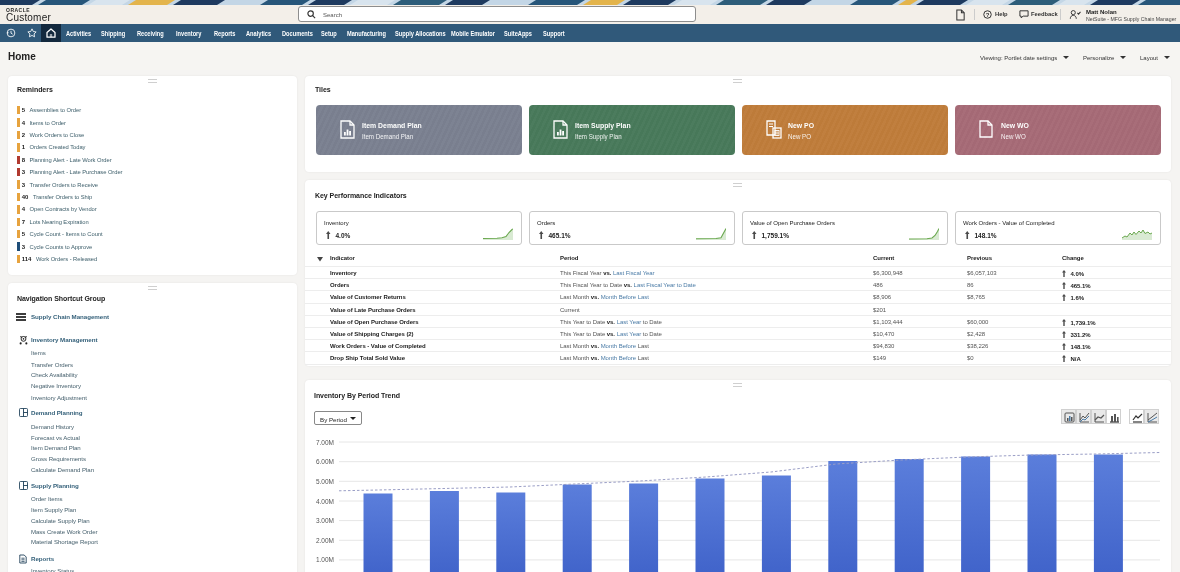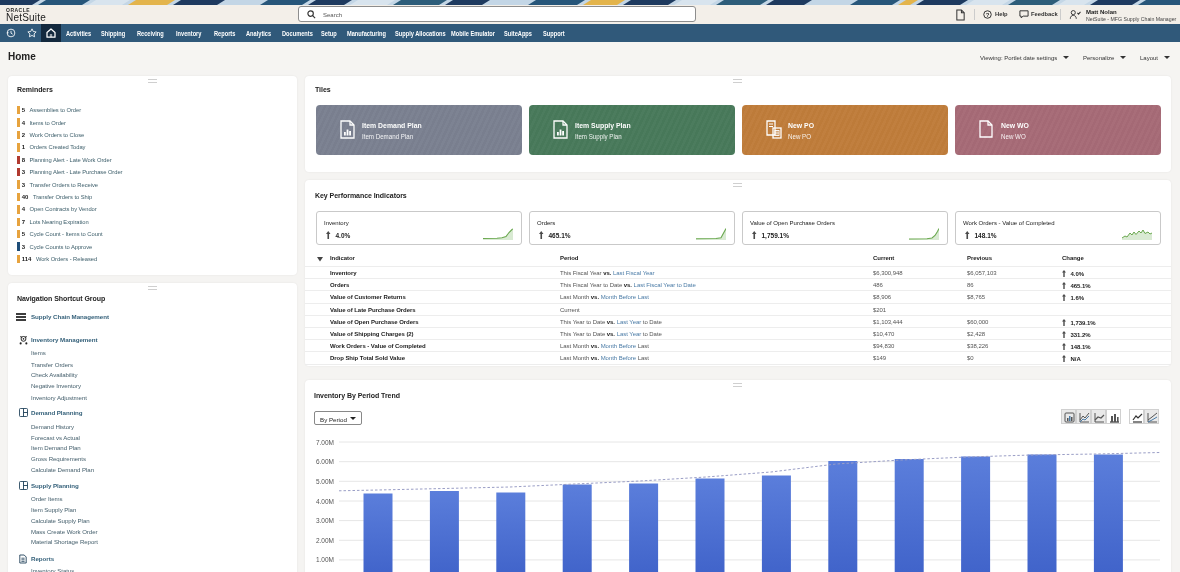--- a/index.html
+++ b/index.html
@@ -96,21 +96,21 @@
 <polygon points="1016,0 1060,0 1052,5 1008,5" fill="#2d5d7a"></polygon>
 <polygon points="1066,0 1092,0 1084,5 1058,5" fill="#d8e4ee"></polygon>
 <polygon points="1098,0 1140,0 1132,5 1090,5" fill="#1e3a5f"></polygon>
 <polygon points="1146,0 1188,0 1180,5 1138,5" fill="#27567a"></polygon>
 </g>
 </svg>
   </div>
 <div id="header">
   <div id="logo">
       <div class="oracle">ORACLE</div>
-      <div class="ns">NetSuite</div>
+      <div class="ns">Customer</div>
     </div>
   <div id="search">
     <svg class="mag" width="9" height="9" viewBox="0 0 10 10">
         <circle cx="4" cy="4" r="3" fill="none" stroke="#333" stroke-width="1.3"></circle>
         <line x1="6.3" y1="6.3" x2="9" y2="9" stroke="#333" stroke-width="1.3"></line>
       </svg>
     <span class="ph">Search</span>
   </div>
   <svg class="abs" style="left:955px; top:4px;" width="11" height="12" viewBox="0 0 12 13">
       <path d="M2 1h5l3 3v8H2z" fill="none" stroke="#333" stroke-width="1.1"></path>

